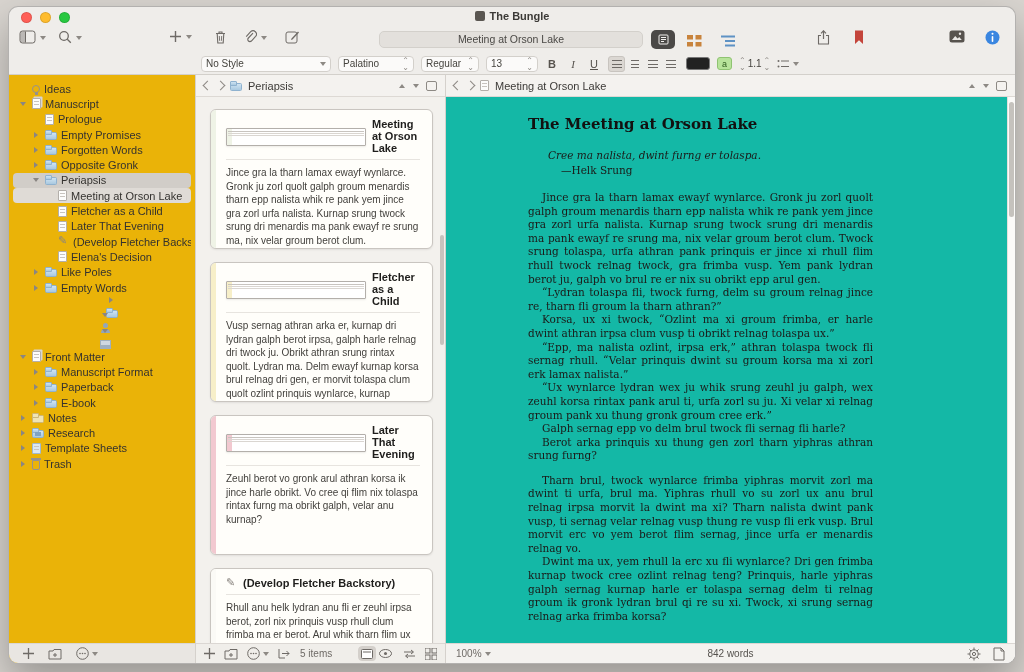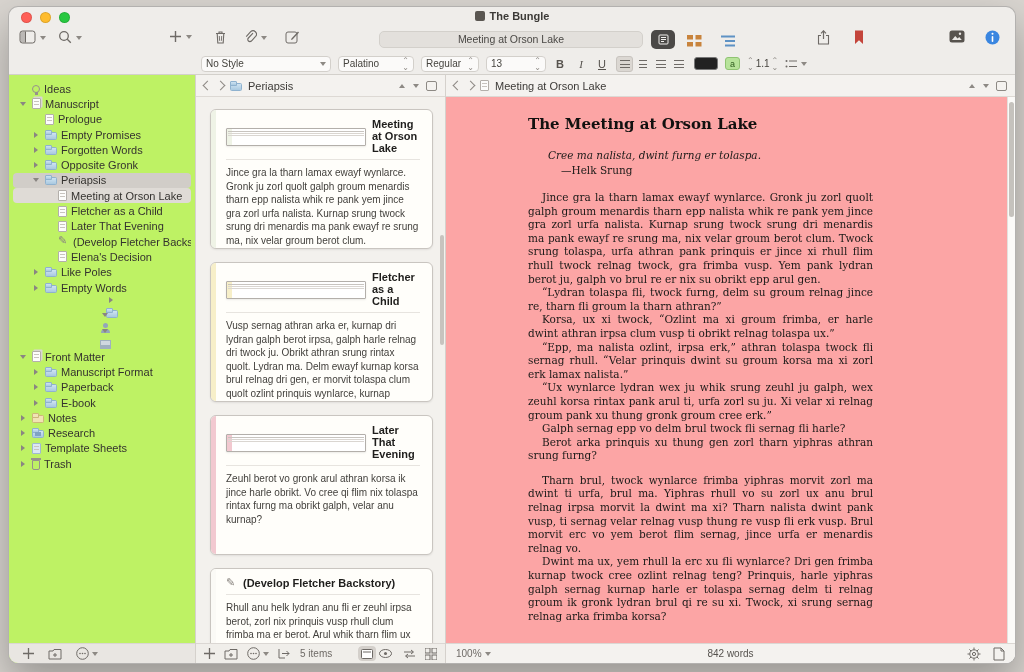--- a/index.html
+++ b/index.html
@@ -37,21 +37,21 @@
   .align-group { display:flex; gap:1px; }
   .align-btn { width:17px; height:16px; border-radius:3px; display:flex; align-items:center; justify-content:center; }
   .align-btn.sel { background:#dbd7d2; border:1px solid #c8c4bf; }
   .alines { width:10px; height:8px; background:repeating-linear-gradient(#6e6a66 0 1px, transparent 1px 3.5px); }
   .alines.center { width:8px; }
   .swatch { width:24px; height:13px; background:#222; border-radius:3px; border:1px solid #777; }
   .hl-chip { width:15px; height:13px; background:#b7e39a; border:1px solid #8fc372; border-radius:3px; font-size:9px; text-align:center; line-height:12px; color:#2f5c1e; }
 
   
   .main { flex:1; display:flex; min-height:0; }
-  .col-binder { width:187px; background:#bef264; border-right:1px solid #d5d1cc; display:flex; flex-direction:column; }
+  .col-binder { width:187px; background:#eab308; border-right:1px solid #d5d1cc; display:flex; flex-direction:column; }
   .col-group  { width:250px; background:#f3f1ed; border-right:1px solid #d5d1cc; display:flex; flex-direction:column; position:relative; }
   .col-editor { flex:1; background:#fff; display:flex; flex-direction:column; position:relative; }
 
   
   .binder-list { flex:1; overflow:hidden; padding-top:6px; }
   .binder-row { display:flex; align-items:center; height:15.3px; font-size:11px; color:#34322f; gap:4px; margin:0 4px; border-radius:4px; }
   .binder-row.sel-row { background:#d1cdc8; }
   .binder-row.sel-light { background:#dfdbd6; }
   .binder-label { white-space:nowrap; overflow:hidden; }
   .chev { width:9px; height:10px; position:relative; flex:0 0 9px; }
@@ -107,21 +107,21 @@
   .col-binder .footer { background:#e9e6e2; gap:14px; padding-left:14px; }
   .col-group .footer { background:#f0eeea; gap:9px; padding:0 8px; }
   .col-editor .footer { background:#f4f2ef; position:relative; }
   .fgrp { display:flex; align-items:center; gap:2px; }
   .seg { display:flex; border-radius:4px; overflow:hidden; }
   .seg .sbtn { width:18px; height:15px; display:flex; align-items:center; justify-content:center; }
   .seg .sbtn.sel { background:#d4d0cb; border-radius:4px; }
   .words-center { position:absolute; left:0; right:0; text-align:center; color:#55524e; }
 
   
-  .page-area { flex:1; overflow:hidden; position:relative; background:#fca5a5; }
+  .page-area { flex:1; overflow:hidden; position:relative; background:#14b8a6; }
   .page-text { margin-left:82px; width:345px; padding-top:4px; font-family:"DejaVu Serif", serif; }
   .page-title { font-size:15px; font-weight:700; color:#121110; margin:14px 0 15px; }
   .epigraph { margin-left:20px; margin-bottom:14px; font-style:italic; font-size:10.5px; line-height:14.5px; color:#1b1a18; }
   .epigraph .attr { font-style:normal; margin-left:13px; }
   .para { font-size:10.5px; line-height:13.6px; text-align:justify; text-indent:14px; color:#1b1a18; }
   .para.gap { margin-top:11px; }
   .editor-scrolltrack { position:absolute; right:0; top:0; bottom:0; width:8px; border-left:1px solid #e3e1dd; background:#fbfaf8; }
   .editor-scrollthumb { position:absolute; right:1px; top:5px; width:5px; height:115px; background:#c5c2bd; border-radius:3px; }
 </style>
 </head>
@@ -244,21 +244,21 @@
         <span class="dd"></span>
     </div>
     <div class="ctrl" style="width:76px">
       <span class="lbl">Palatino</span>
         <span class="stepper">⌃<br>⌄</span>
     </div>
     <div class="ctrl" style="width:58px">
       <span class="lbl">Regular</span>
         <span class="stepper">⌃<br>⌄</span>
     </div>
-    <div class="ctrl" style="width:60px">
+    <div class="ctrl" style="width:52px">
       <span class="lbl">13</span>
         <span class="stepper">⌃<br>⌄</span>
     </div>
     <span class="fmt-btn" style="font-weight:700">B</span>
     <span class="fmt-btn" style="font-style:italic;font-family:'Liberation Serif',serif">I</span>
     <span class="fmt-btn" style="text-decoration:underline">U</span>
     <div class="align-group">
       <span class="align-btn sel">
           <span class="alines"></span>
         </span>

